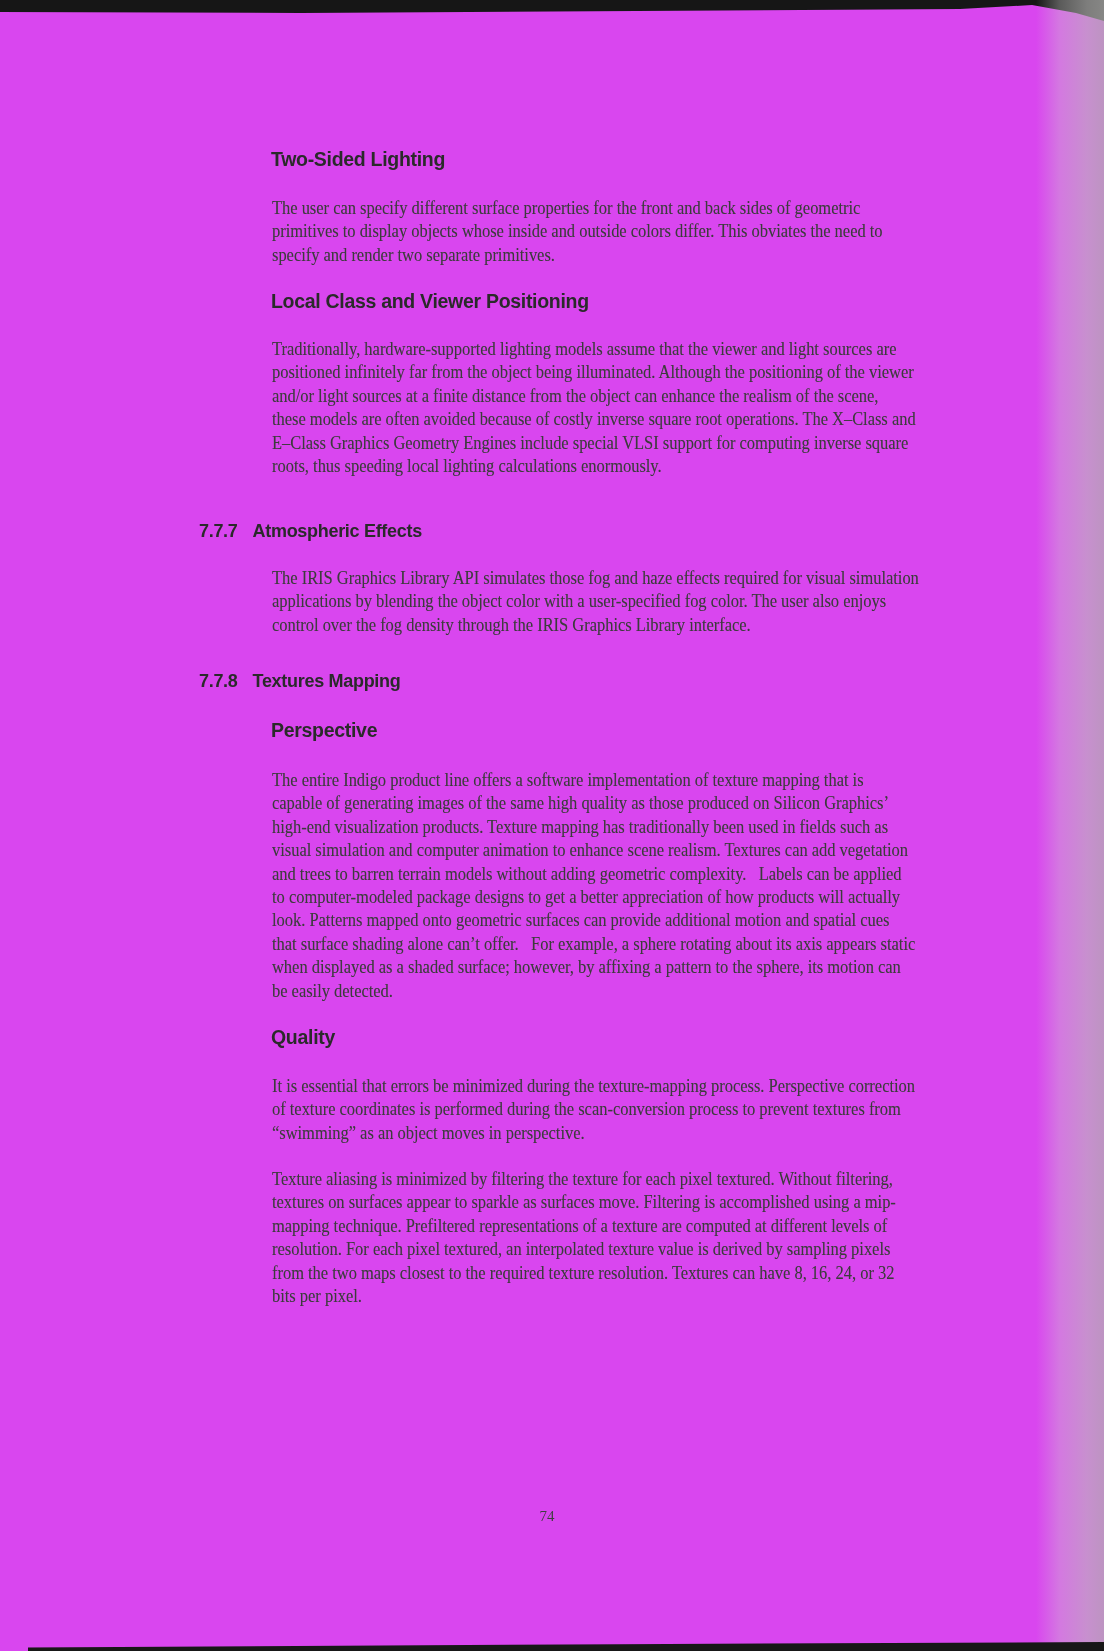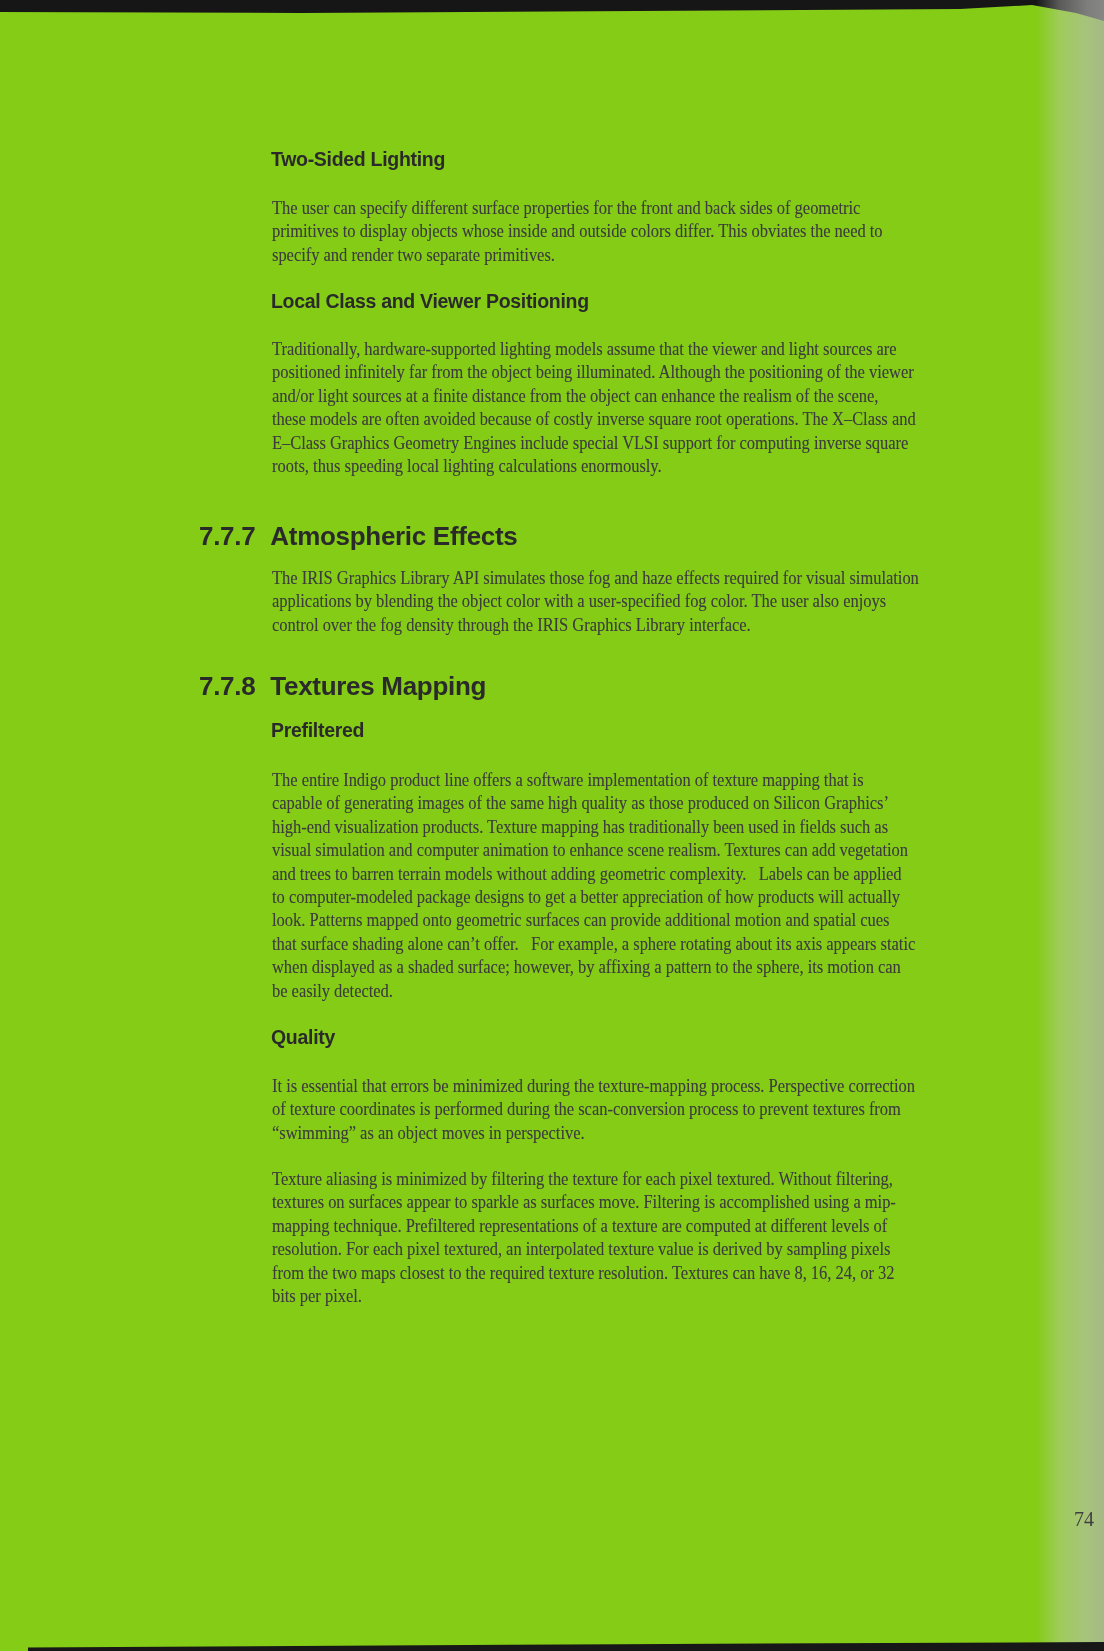--- a/index.html
+++ b/index.html
@@ -4,21 +4,21 @@
 <style>
   html, body {
     margin: 0;
     padding: 0;
     background: #e8e8e8;
   }
   .page {
     position: relative;
     width: 1104px;
     height: 1651px;
-    background: #84cc16;
+    background: #d946ef;
     overflow: hidden;
     font-family: "Liberation Serif", serif;
   }
   
   .topbar {
     position: absolute;
     top: 0; left: 0;
     width: 1104px; height: 26px;
     background: #161616;
     clip-path: polygon(0px 0px, 1104px 0px, 1104px 21px, 1076px 13px, 1032px 5px, 960px 9px, 300px 13px, 0px 12px);
@@ -51,21 +51,21 @@
     font-size: 19.5px;
     letter-spacing: -0.3px;
     color: #2a2a2a;
   }
   .sechead {
     position: absolute;
     left: 199px;
     margin: 0;
     font-family: "Liberation Sans", sans-serif;
     font-weight: 700;
-    font-size: 26px;
+    font-size: 18px;
     letter-spacing: -0.3px;
     color: #2a2a2a;
     white-space: nowrap;
   }
   .sechead .sectitle { margin-left: 15px; }
   .body {
     position: absolute;
     left: 272px;
     margin: 0;
     font-size: 18.8px;
@@ -74,22 +74,22 @@
     white-space: pre-line;
     transform: scaleX(0.875);
     transform-origin: left top;
     text-shadow: 0.2px 0.2px 0.3px rgba(70,70,70,0.35);
   }
   .pagenum {
     position: absolute;
     left: 0;
     top: 1508px;
     width: 1094px;
-    text-align: right;
-    font-size: 20px;
+    text-align: center;
+    font-size: 15px;
     color: #3f3f3f;
   }
 </style>
 </head>
 <body>
 
 <div class="page">
 
   <div class="topbar"></div>
   <div class="rightband"></div>
@@ -112,21 +112,21 @@
     <span class="secnum">7.7.7</span><span class="sectitle">Atmospheric Effects</span>
   </div>
   <p class="body" style="top:566px">The IRIS Graphics Library API simulates those fog and haze effects required for visual simulation
 applications by blending the object color with a user-specified fog color. The user also enjoys
 control over the fog density through the IRIS Graphics Library interface.</p>
 
   <div class="sechead" style="top:671px">
     <span class="secnum">7.7.8</span><span class="sectitle">Textures Mapping</span>
   </div>
 
-  <h3 class="sub" style="top:719px">Prefiltered</h3>
+  <h3 class="sub" style="top:719px">Perspective</h3>
   <p class="body" style="top:768px">The entire Indigo product line offers a software implementation of texture mapping that is
 capable of generating images of the same high quality as those produced on Silicon Graphics’
 high-end visualization products. Texture mapping has traditionally been used in fields such as
 visual simulation and computer animation to enhance scene realism. Textures can add vegetation
 and trees to barren terrain models without adding geometric complexity.&nbsp;&nbsp; Labels can be applied
 to computer-modeled package designs to get a better appreciation of how products will actually
 look. Patterns mapped onto geometric surfaces can provide additional motion and spatial cues
 that surface shading alone can’t offer.&nbsp;&nbsp; For example, a sphere rotating about its axis appears static
 when displayed as a shaded surface; however, by affixing a pattern to the sphere, its motion can
 be easily detected.</p>

